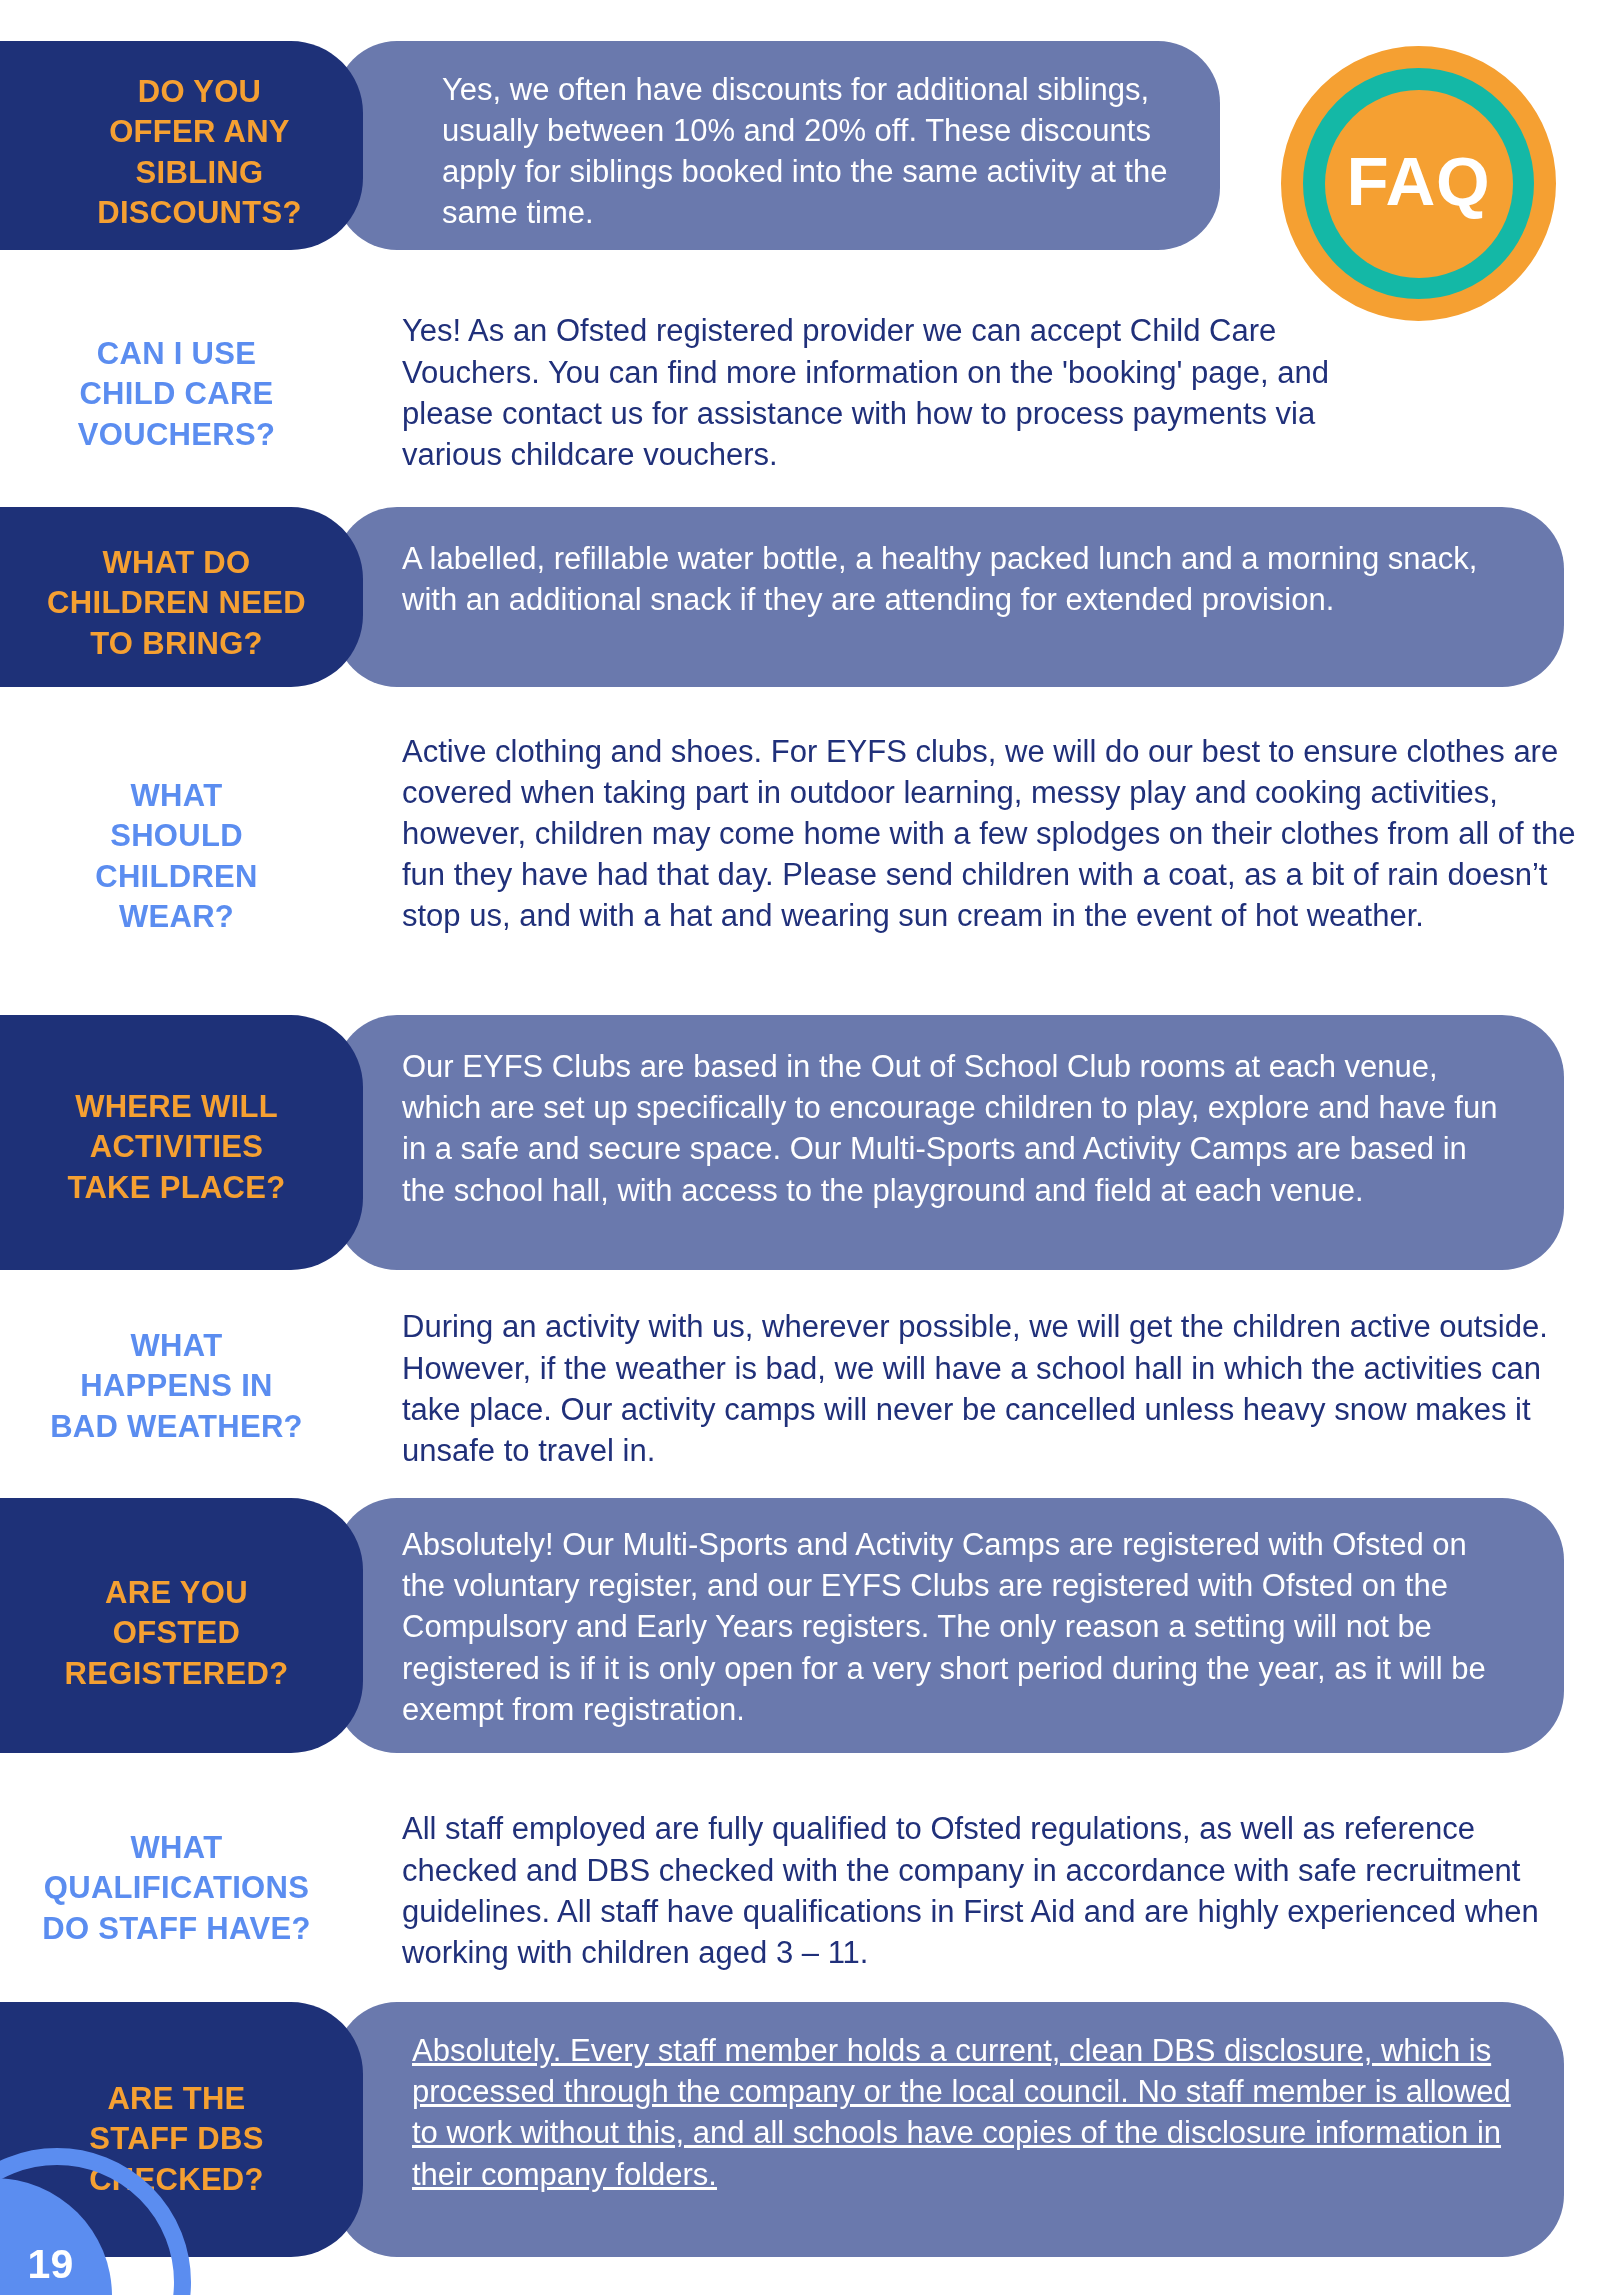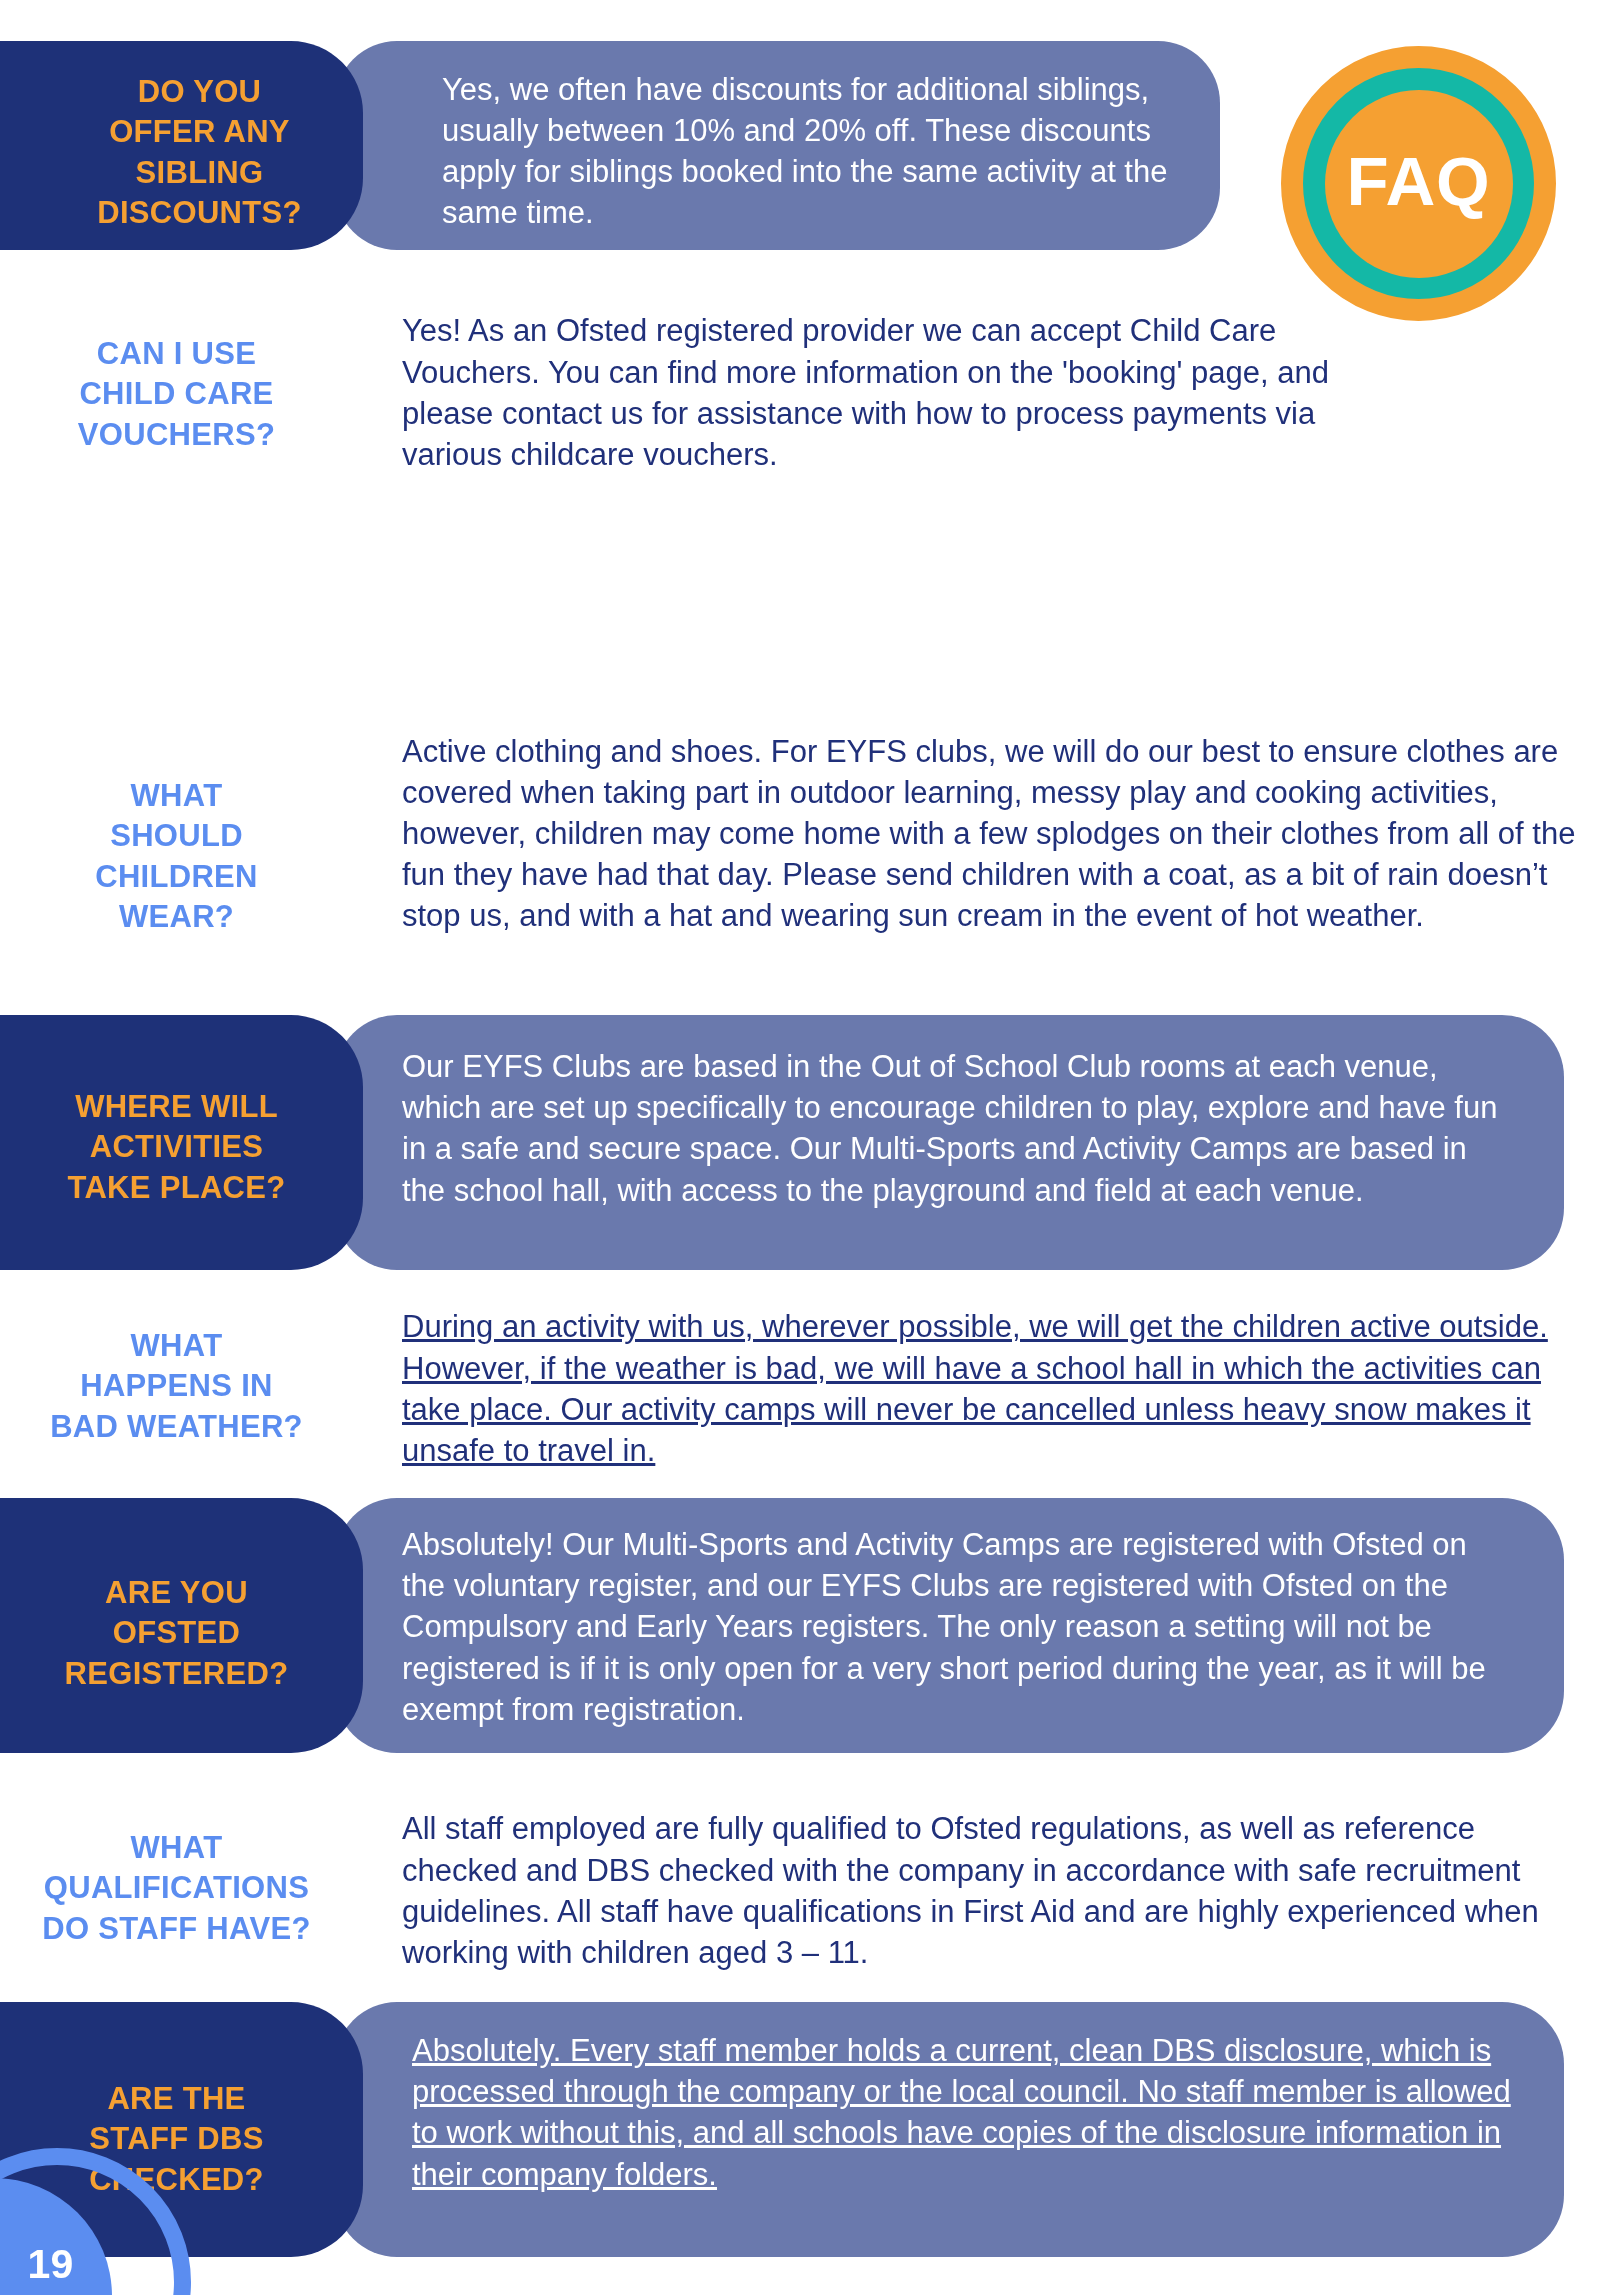--- a/index.html
+++ b/index.html
@@ -159,20 +159,28 @@
     <div class="atext on-panel" style="left:402px;top:27.5px;width:778px;font-size:31px;margin-left:40px;">Yes, we often have discounts for additional siblings, usually between 10% and 20% off. These discounts apply for siblings booked into the same activity at the same time.</div>
   </div>
 
   <div class="row" style="top:296px;height:196px;padding-left:16px;">
     <div class="qtext light" style="top:38px;font-size:31px;white-space:pre-line;">CAN I USE
 CHILD CARE
 VOUCHERS?</div>
     <div class="atext on-white" style="left:402px;top:14.4px;width:1007px;font-size:31px;">Yes! As an Ofsted registered provider we can accept Child Care Vouchers. You can find more information on the 'booking' page, and please contact us for assistance with how to process payments via various childcare vouchers.</div>
   </div>
 
+  <div class="row" style="top:507px;height:180px;">
+    <div class="apanel" style="left:335px;width:1229px;height:180px;"></div>
+    <div class="qblock" style="width:363px;height:180px;"></div>
+    <div class="qtext dark" style="top:36px;font-size:31px;white-space:pre-line;">WHAT DO
+CHILDREN NEED
+TO BRING?</div>
+    <div class="atext on-panel" style="left:402px;top:31px;width:1112px;font-size:31px;">A labelled, refillable water bottle, a healthy packed lunch and a morning snack, with an additional snack if they are attending for extended provision.</div>
+  </div>
 
   <div class="row" style="top:720px;height:262px;">
     <div class="qtext light" style="top:56px;font-size:31px;white-space:pre-line;">WHAT
 SHOULD
 CHILDREN
 WEAR?</div>
     <div class="atext on-white" style="left:402px;top:10.5px;width:1174px;font-size:31px;">Active clothing and shoes. For EYFS clubs, we will do our best to ensure clothes are covered when taking part in outdoor learning, messy play and cooking activities, however, children may come home with a few splodges on their clothes from all of the fun they have had that day. Please send children with a coat, as a bit of rain doesn’t stop us, and with a hat and wearing sun cream in the event of hot weather.</div>
   </div>
 
   <div class="row" style="top:1015px;height:255px;">
@@ -181,21 +189,21 @@
     <div class="qtext dark" style="top:72px;font-size:31px;white-space:pre-line;">WHERE WILL
 ACTIVITIES
 TAKE PLACE?</div>
     <div class="atext on-panel" style="left:402px;top:31px;width:1112px;font-size:31px;">Our EYFS Clubs are based in the Out of School Club rooms at each venue, which are set up specifically to encourage children to play, explore and have fun in a safe and secure space. Our Multi-Sports and Activity Camps are based in the school hall, with access to the playground and field at each venue.</div>
   </div>
 
   <div class="row" style="top:1292px;height:190px;">
     <div class="qtext light" style="top:34px;font-size:31px;white-space:pre-line;">WHAT
 HAPPENS IN
 BAD WEATHER?</div>
-    <div class="atext on-white" style="left:402px;top:14.4px;width:1151px;font-size:31px;text-decoration:underline;">During an activity with us, wherever possible, we will get the children active outside. However, if the weather is bad, we will have a school hall in which the activities can take place. Our activity camps will never be cancelled unless heavy snow makes it unsafe to travel in.</div>
+    <div class="atext on-white" style="left:402px;top:14.4px;width:1151px;font-size:31px;">During an activity with us, wherever possible, we will get the children active outside. However, if the weather is bad, we will have a school hall in which the activities can take place. Our activity camps will never be cancelled unless heavy snow makes it unsafe to travel in.</div>
   </div>
 
   <div class="row" style="top:1498px;height:255px;">
     <div class="apanel" style="left:335px;width:1229px;height:255px;"></div>
     <div class="qblock" style="width:363px;height:255px;"></div>
     <div class="qtext dark" style="top:75px;font-size:31px;white-space:pre-line;">ARE YOU
 OFSTED
 REGISTERED?</div>
     <div class="atext on-panel" style="left:402px;top:26px;width:1112px;font-size:31px;">Absolutely! Our Multi-Sports and Activity Camps are registered with Ofsted on the voluntary register, and our EYFS Clubs are registered with Ofsted on the Compulsory and Early Years registers. The only reason a setting will not be registered is if it is only open for a very short period during the year, as it will be exempt from registration.</div>
   </div>

